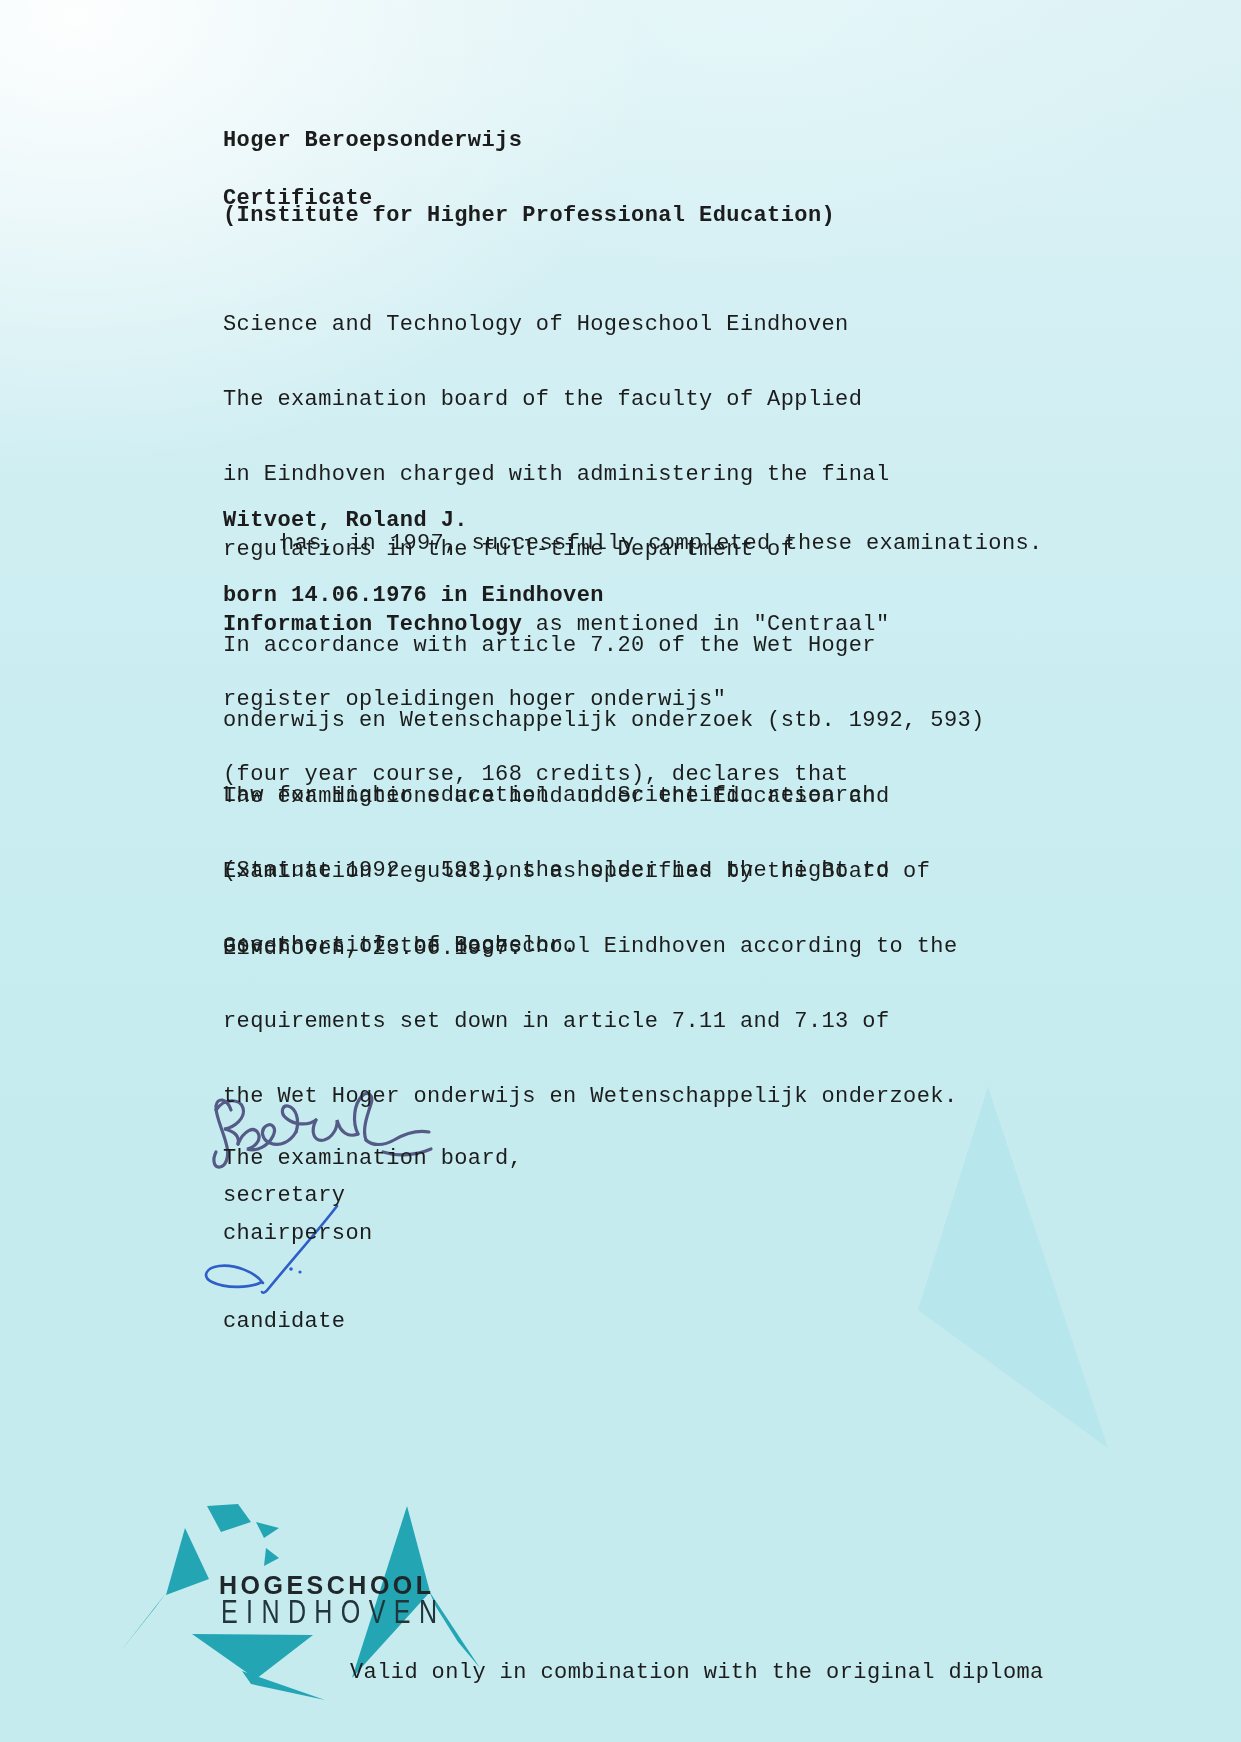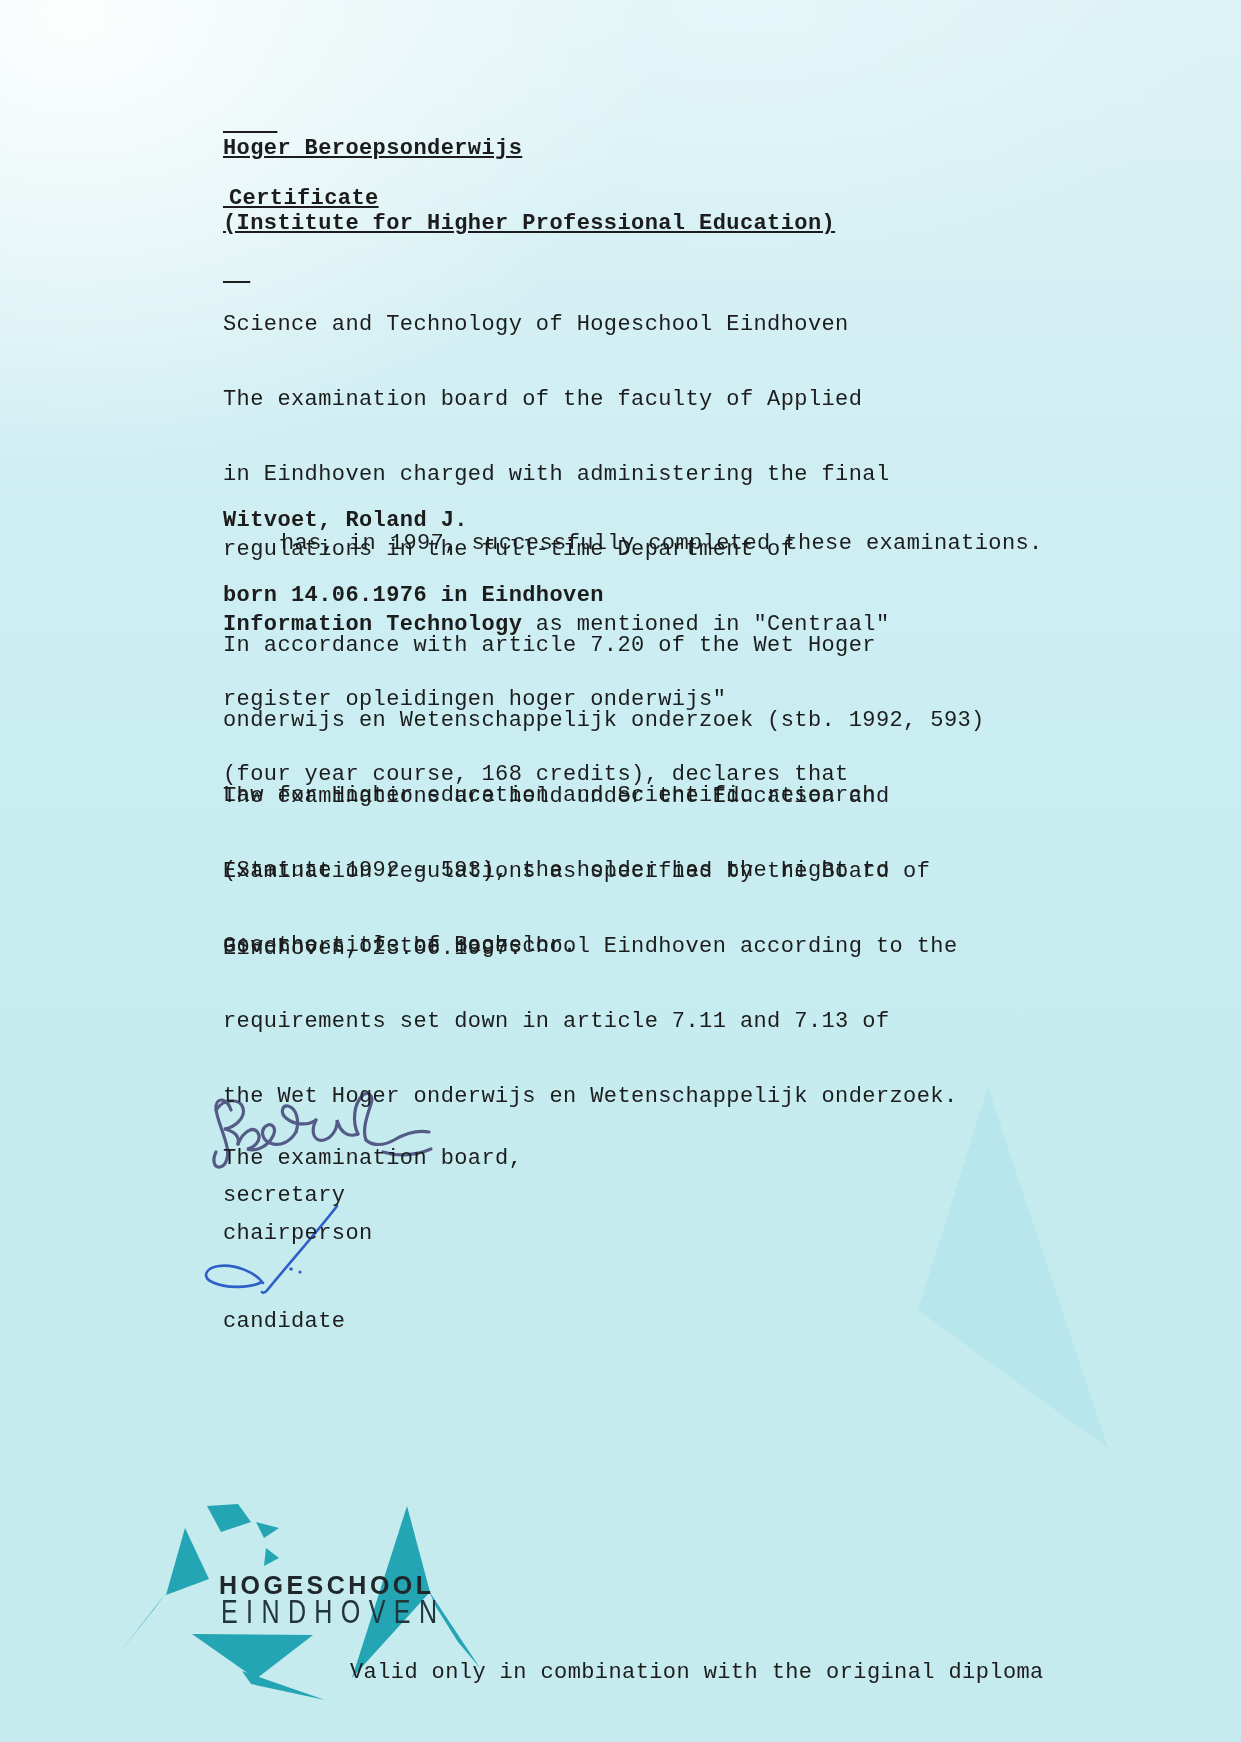--- a/index.html
+++ b/index.html
@@ -71,26 +71,26 @@
     </g>
 
     <g stroke="#2e5ec8" stroke-width="2.6" fill="none" stroke-linecap="round">
       <path d="M337,1206 C322,1226 292,1260 269,1288 C266,1292 263,1294 262,1292"></path>
       <path d="M263,1283 C255,1272 235,1264 219,1266 C205,1268 202,1277 212,1282 C226,1289 251,1288 262,1282"></path>
       <circle cx="291" cy="1269" r="1.8" fill="#2e5ec8" stroke="none"></circle>
       <circle cx="300" cy="1272" r="1.6" fill="#2e5ec8" stroke="none"></circle>
     </g>
   </svg>
 
-  <div class="mono b" style="left:223px;top:86px;text-decoration:underline;">
+  <div class="mono b" style="left:223px;top:78px;">
     <div>Hoger Beroepsonderwijs</div>
     <div>(Institute for Higher Professional Education)</div>
   </div>
 
-  <div class="mono b" style="left:229px;top:186px;text-decoration:underline;">Certificate</div>
+  <div class="mono b" style="left:223px;top:186px;">Certificate</div>
 
   <div class="mono" style="left:223px;top:262px;">
     <div>Science and Technology of Hogeschool Eindhoven</div>
     <div>The examination board of the faculty of Applied</div>
     <div>in Eindhoven charged with administering the final</div>
     <div>regulations in the full-time Department of</div>
     <div><span class="b">Information Technology</span><span> as mentioned in "Centraal"</span></div>
     <div>register opleidingen hoger onderwijs"</div>
     <div>(four year course, 168 credits), declares that</div>
   </div>

